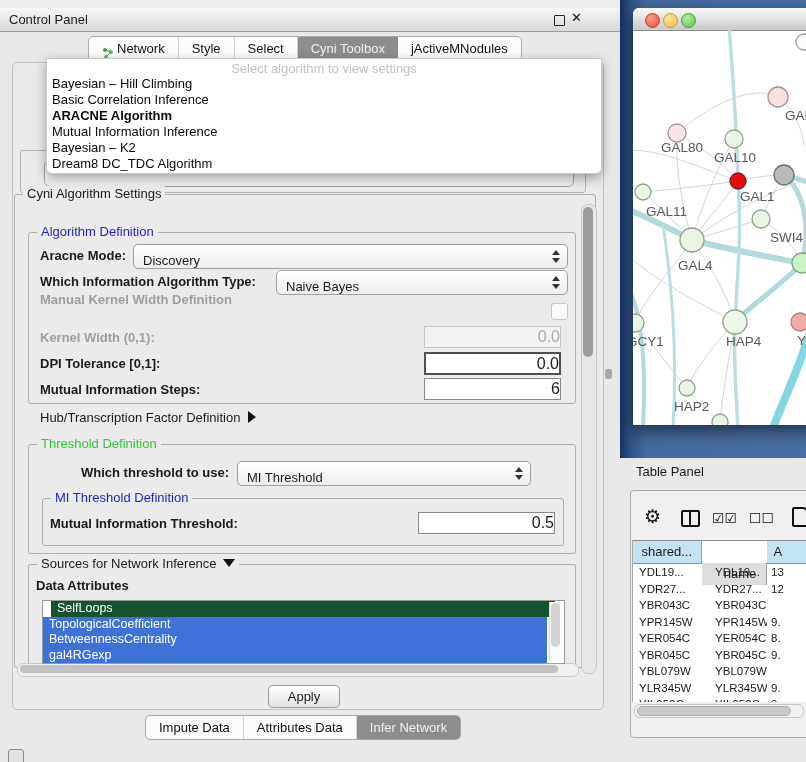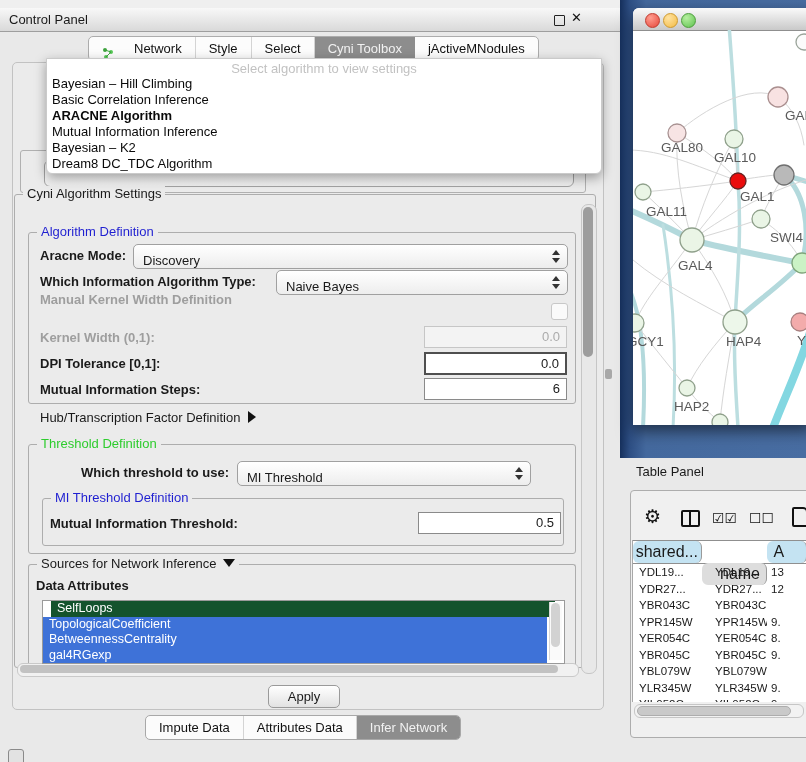--- a/index.html
+++ b/index.html
@@ -15,21 +15,21 @@
   #cp-titlebar{left:0;top:0;width:620px;height:23px;background:linear-gradient(#F8F8F8,#D9D9D9);
     border-bottom:1px solid #9E9E9E;}
   #cp-title{left:9px;top:4px;font-size:13px;}
   .win-float{left:554px;top:7px;width:9px;height:9px;border:1.5px solid #222;border-radius:1px;}
   .win-close{left:571px;top:2px;font-size:13px;font-weight:bold;color:#111;}
 
   
   #top-tabs{left:88px;top:28px;height:23px;display:flex;background:#FCFCFC;
     border:1px solid #ACACAC;border-radius:5px;overflow:hidden;}
   .tab{padding:0 13px;line-height:23px;font-size:13px;color:#111;border-right:1px solid #D4D4D4;
-    display:flex;align-items:center;gap:20px;white-space:nowrap;}
+    display:flex;align-items:center;gap:3px;white-space:nowrap;}
   .tab:last-child{border-right:none;}
   .tab.sel{background:#8D8D8D;color:#F2F2F2;border-right:none;}
   .net-ico{display:inline-block;width:12px;height:12px;}
 
   
   #cp-body{left:12px;top:54px;width:590px;height:646px;background:#EBEBEB;
     border:1px solid #C2C2C2;border-radius:5px;}
 
   
   #frag-group{left:20px;top:142px;width:564px;height:41px;border:1px solid #B0B0B0;border-radius:3px;background:#EBEBEB;}
@@ -55,21 +55,21 @@
 
   .combo{position:absolute;height:23px;border:1px solid #A0A0A0;border-radius:5px;
     background:linear-gradient(#FFFFFF,#EDEDED);display:flex;align-items:flex-end;padding-left:9px;font-size:13px;}
   .stepper{position:absolute;right:7px;top:4px;width:9px;height:15px;}
   .stepper:before{content:"";position:absolute;left:1px;top:1px;border-left:4px solid transparent;
     border-right:4px solid transparent;border-bottom:5px solid #333;}
   .stepper:after{content:"";position:absolute;left:1px;bottom:1px;border-left:4px solid transparent;
     border-right:4px solid transparent;border-top:5px solid #333;}
 
   .tfield{position:absolute;height:20px;border:1px solid #8A8A8A;background:#FFF;text-align:right;
-    padding-right:6px;font-size:13px;line-height:20px;}
+    font-size:16px;line-height:20px;}
   .tfield.strong{border:2px solid #4F4F4F;height:19px;line-height:19px;}
   .tfield.dis{background:#F3F3F3;color:#ABABAB;border:1px solid #C6C6C6;}
 
   .checkbox{position:absolute;width:15px;height:15px;border:1.5px solid #C8C8C8;border-radius:3px;background:#FAFAFA;}
 
   .tri-right{display:inline-block;width:0;height:0;border-top:6px solid transparent;
     border-bottom:6px solid transparent;border-left:8px solid #111;margin-left:8px;vertical-align:-1px;}
   .tri-down{display:inline-block;width:0;height:0;border-left:6px solid transparent;
     border-right:6px solid transparent;border-top:8px solid #111;margin-left:6px;vertical-align:1px;}
 
@@ -114,22 +114,22 @@
   .tb-icon{position:absolute;color:#111;}
   #tb-gear{left:644px;top:505px;font-size:19px;}
   #tb-cols{left:681px;top:510px;width:15px;height:13px;border:2px solid #111;border-radius:2px;}
   #tb-cols:after{content:"";position:absolute;left:6px;top:0;bottom:0;width:2px;background:#111;}
   #tb-checked{left:712px;top:510px;font-size:14px;letter-spacing:0px;font-family:"DejaVu Sans",sans-serif;}
   #tb-unchecked{left:749px;top:510px;font-size:14px;font-family:"DejaVu Sans",sans-serif;}
   #tb-file{left:792px;top:507px;width:12px;height:16px;border:2px solid #111;border-radius:2px 5px 2px 2px;}
 
   #tbl{left:632px;top:540px;width:174px;height:162px;overflow:hidden;background:#FFFFFF;border-left:1px solid #A8A8A8;}
   .thead{display:flex;height:22px;border-top:1px solid #8F8F8F;border-bottom:1px solid #8F8F8F;}
-  .hcell{height:22px;line-height:22px;font-size:16px;border-right:1px solid #9A9A9A;text-align:center;
-    overflow:hidden;white-space:nowrap;background:#DDDDDD;border-radius:6px;}
+  .hcell{height:22px;line-height:22px;font-size:13px;border-right:1px solid #9A9A9A;text-align:center;
+    overflow:hidden;white-space:nowrap;background:#DDDDDD;}
   .hcell.hl{background:#C4E3F2;}
   .hcell.c2{text-align:left;padding-left:6px;}
   .trow{display:flex;height:16.5px;}
   .tcell{height:16.5px;line-height:16.5px;font-size:11.5px;white-space:nowrap;overflow:hidden;}
   .c0{width:77px;padding-left:6px;}
   .c1{width:58px;padding-left:7px;}
   .c2{width:40px;padding-left:4px;}
   .hcell.c0{width:83px;padding-left:0;}
   .hcell.c1{width:65px;padding-left:12px;margin-top:22px;}
   .hcell.c2{width:40px;}

